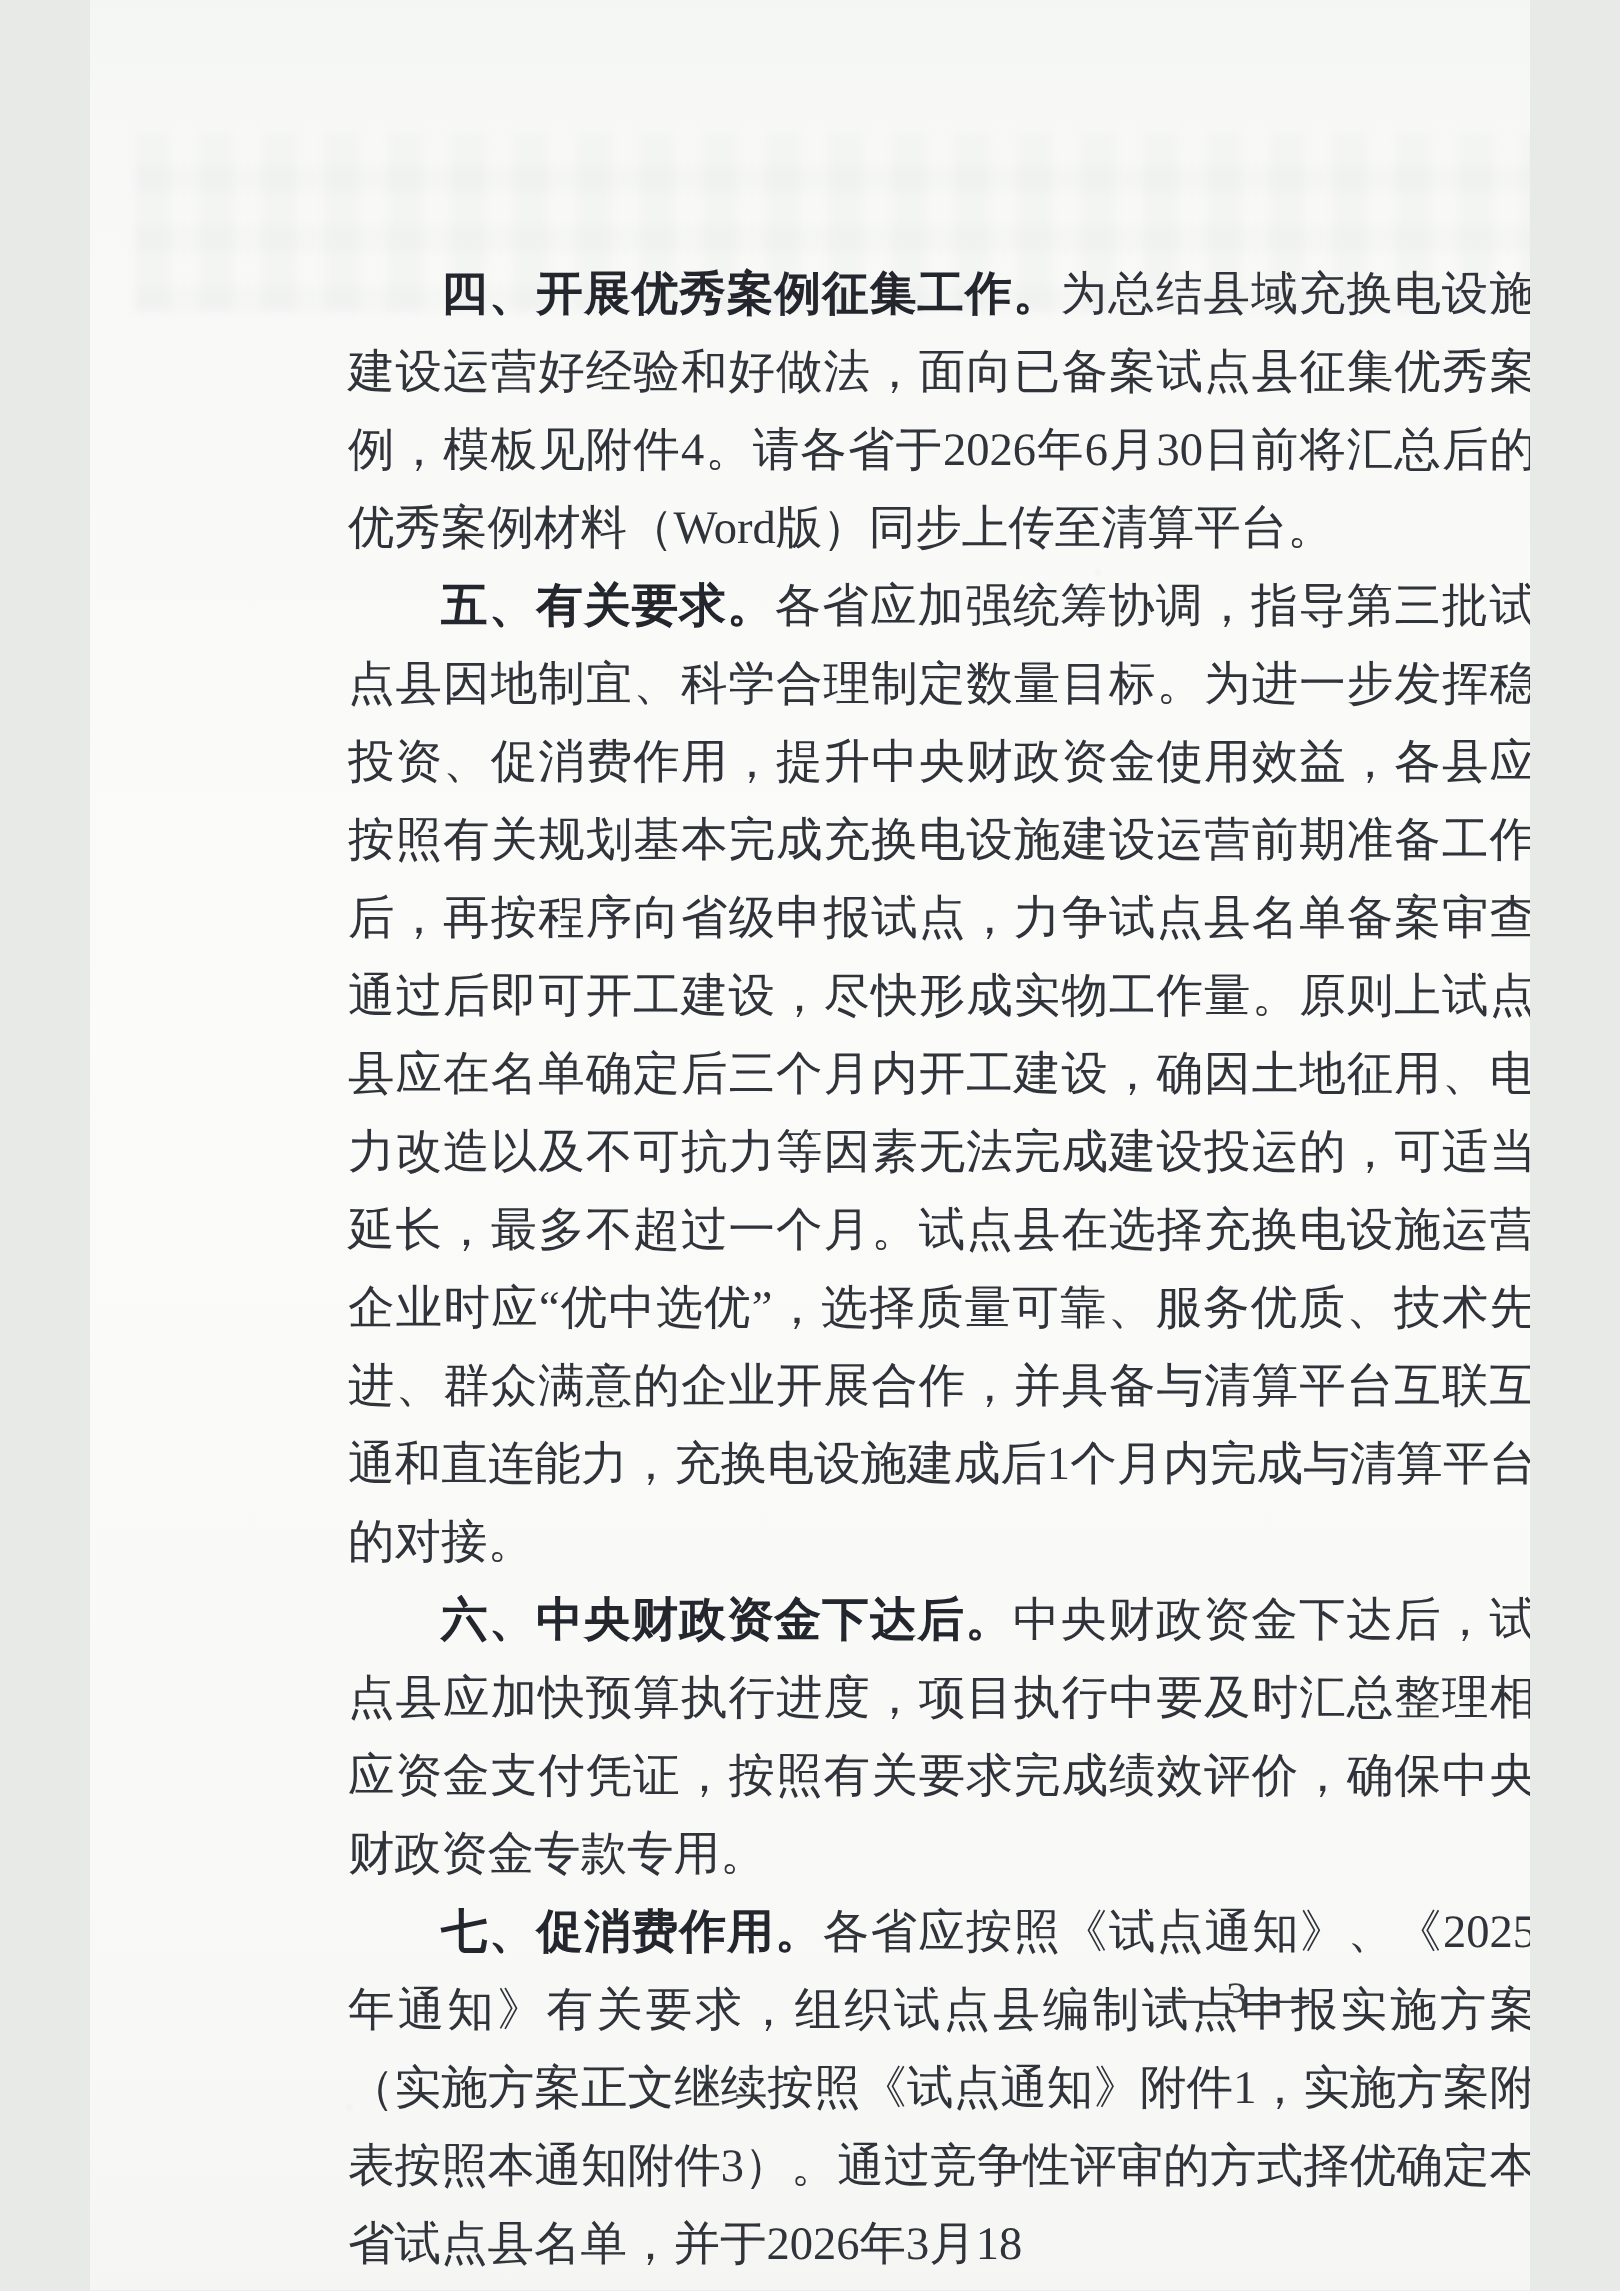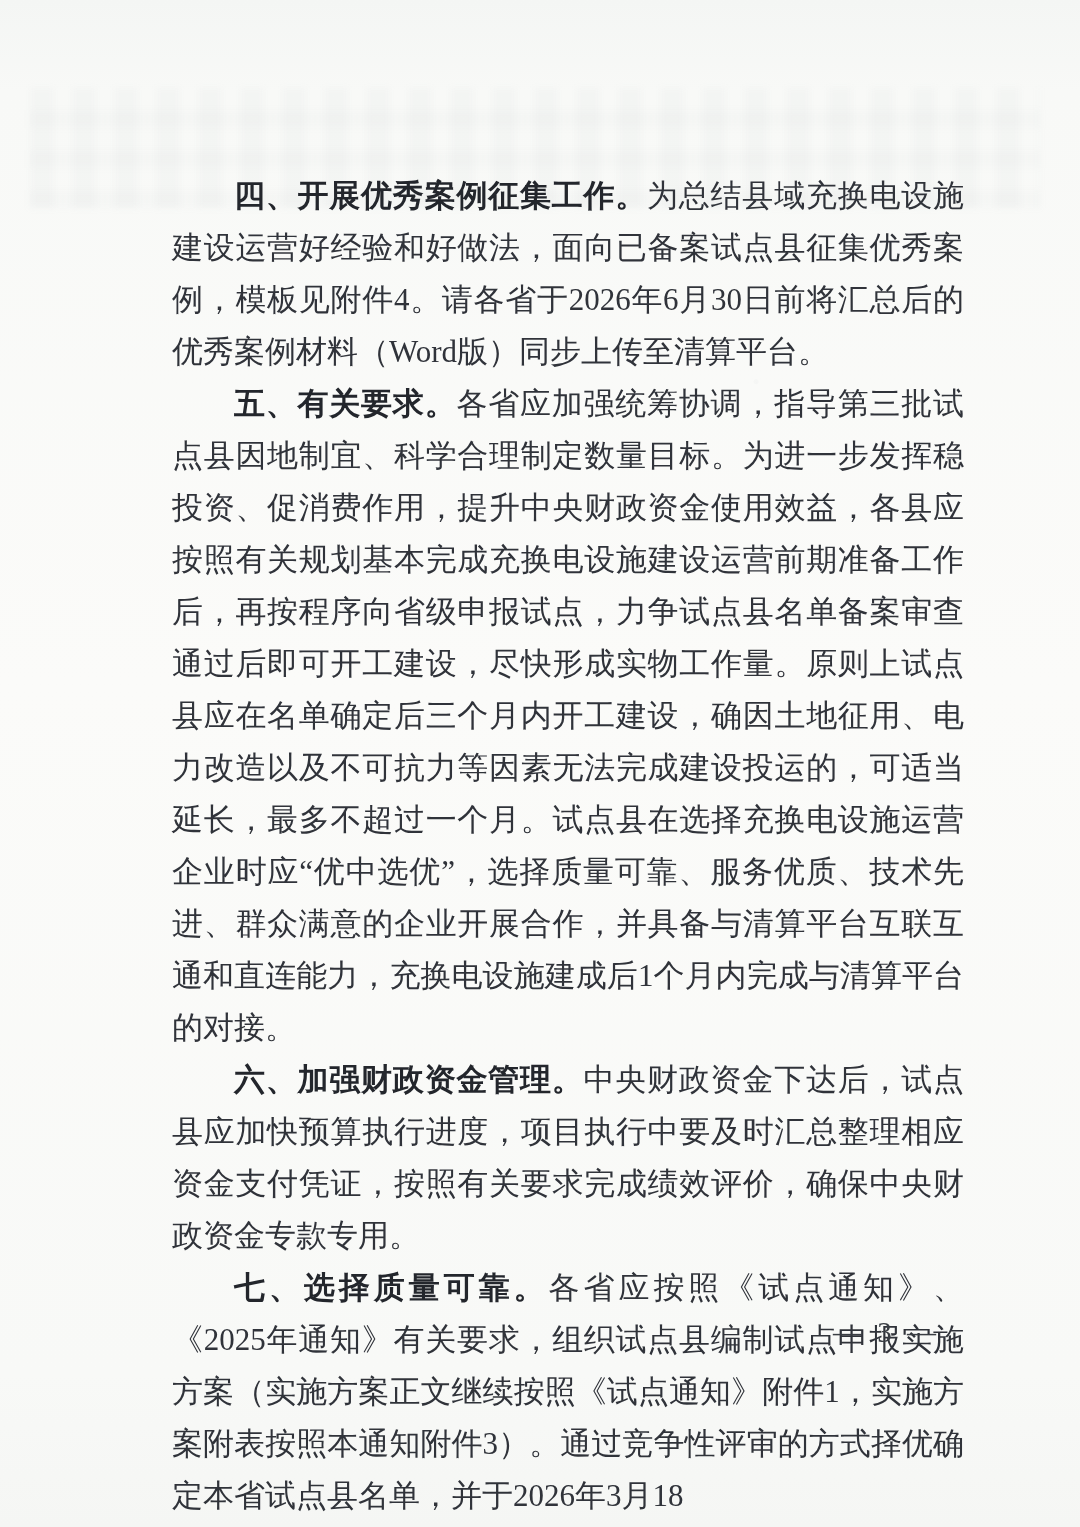--- a/index.html
+++ b/index.html
@@ -2,21 +2,21 @@
 <html lang="zh"><head>
 <meta charset="utf-8">
 <style>
   html, body {
     margin: 0;
     padding: 0;
     background: #e8eae8;
   }
   .page {
     position: relative;
-    width: 1080px;
+    width: 960px;
     height: 1527px;
     margin: 0 auto;
     background: linear-gradient(180deg, #f4f6f4 0%, #f8f9f7 6%, #fbfbf9 45%, #f8f9f7 90%, #f5f6f4 100%);
     overflow: hidden;
     font-family: "Liberation Serif", "DejaVu Serif", serif;
   }
   
   .scan-bleed {
     position: absolute;
     top: 88px;
@@ -79,21 +79,21 @@
 
   <div class="scan-bleed"></div>
   <div class="scan-noise"></div>
 
   <div class="content">
 
     <p><span class="para-lead">四、开展优秀案例征集工作。</span><span>为总结县域充换电设施建设运营好经验和好做法，面向已备案试点县征集优秀案例，模板见附件4。请各省于2026年6月30日前将汇总后的优秀案例材料（Word版）同步上传至清算平台。</span></p>
 
     <p><span class="para-lead">五、有关要求。</span><span>各省应加强统筹协调，指导第三批试点县因地制宜、科学合理制定数量目标。为进一步发挥稳投资、促消费作用，提升中央财政资金使用效益，各县应按照有关规划基本完成充换电设施建设运营前期准备工作后，再按程序向省级申报试点，力争试点县名单备案审查通过后即可开工建设，尽快形成实物工作量。原则上试点县应在名单确定后三个月内开工建设，确因土地征用、电力改造以及不可抗力等因素无法完成建设投运的，可适当延长，最多不超过一个月。试点县在选择充换电设施运营企业时应“优中选优”，选择质量可靠、服务优质、技术先进、群众满意的企业开展合作，并具备与清算平台互联互通和直连能力，充换电设施建成后1个月内完成与清算平台的对接。</span></p>
 
-    <p><span class="para-lead">六、加强财政资金管理。</span><span>中央财政资金下达后，试点县应加快预算执行进度，项目执行中要及时汇总整理相应资金支付凭证，按照有关要求完成绩效评价，确保中央财政资金专款专用。</span></p>
+    <p><span class="para-lead">六、中央财政资金下达后。</span><span>中央财政资金下达后，试点县应加快预算执行进度，项目执行中要及时汇总整理相应资金支付凭证，按照有关要求完成绩效评价，确保中央财政资金专款专用。</span></p>
 
-    <p><span class="para-lead">七、选择质量可靠。</span><span>各省应按照《试点通知》、《2025年通知》有关要求，组织试点县编制试点申报实施方案（实施方案正文继续按照《试点通知》附件1，实施方案附表按照本通知附件3）。通过竞争性评审的方式择优确定本省试点县名单，并于2026年3月18</span></p>
+    <p><span class="para-lead">七、促消费作用。</span><span>各省应按照《试点通知》、《2025年通知》有关要求，组织试点县编制试点申报实施方案（实施方案正文继续按照《试点通知》附件1，实施方案附表按照本通知附件3）。通过竞争性评审的方式择优确定本省试点县名单，并于2026年3月18</span></p>
 
   </div>
 
   <div class="page-number">— 3 —</div>
 
 </div>
 
 </body></html>

